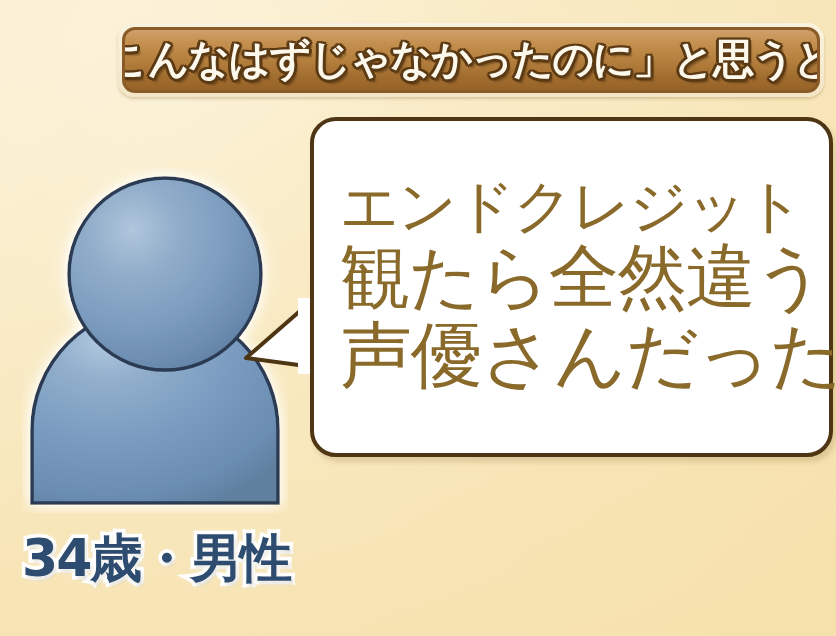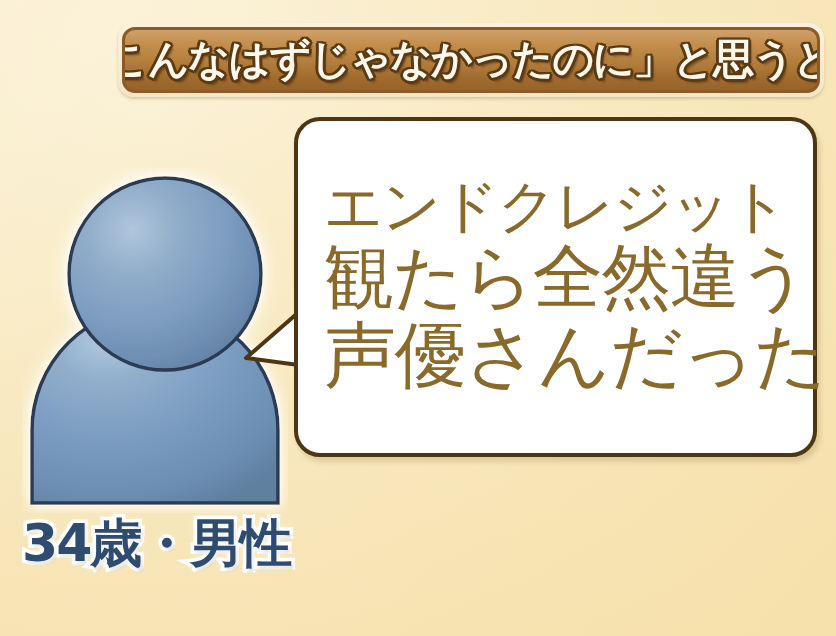--- a/index.html
+++ b/index.html
@@ -89,25 +89,24 @@
     width: 266px;
     height: 345px;
     z-index: 3;
   }
   .avatar svg { display: block; width: 100%; height: 100%; }
 
   
   .caption {
     position: absolute;
     left: 22px;
-    top: 504px;
+    top: 532px;
     width: 290px;
     height: 78px;
     display: flex;
-    align-items: center;
     z-index: 4;
   }
   .caption-text {
     font-family: "DejaVu Sans", "Liberation Sans", sans-serif;
     font-weight: bold;
     font-size: 52px;
     line-height: 1;
     letter-spacing: -2px;
     color: #2E4C70;
     white-space: nowrap;
@@ -125,21 +124,21 @@
     left: 240px;
     top: 296px;
     width: 70px;
     height: 80px;
     z-index: 6;
   }
   .bubble-tail svg { display: block; width: 100%; height: 100%; }
 
   .bubble {
     position: absolute;
-    left: 294px;
+    left: 310px;
     top: 117px;
     width: 523px;
     height: 340px;
     box-sizing: border-box;
     background: #FFFFFF;
     border: 4px solid #4E3514;
     border-radius: 26px;
     box-shadow: 3px 5px 5px rgba(130, 105, 55, 0.22);
     z-index: 7;
     display: flex;

